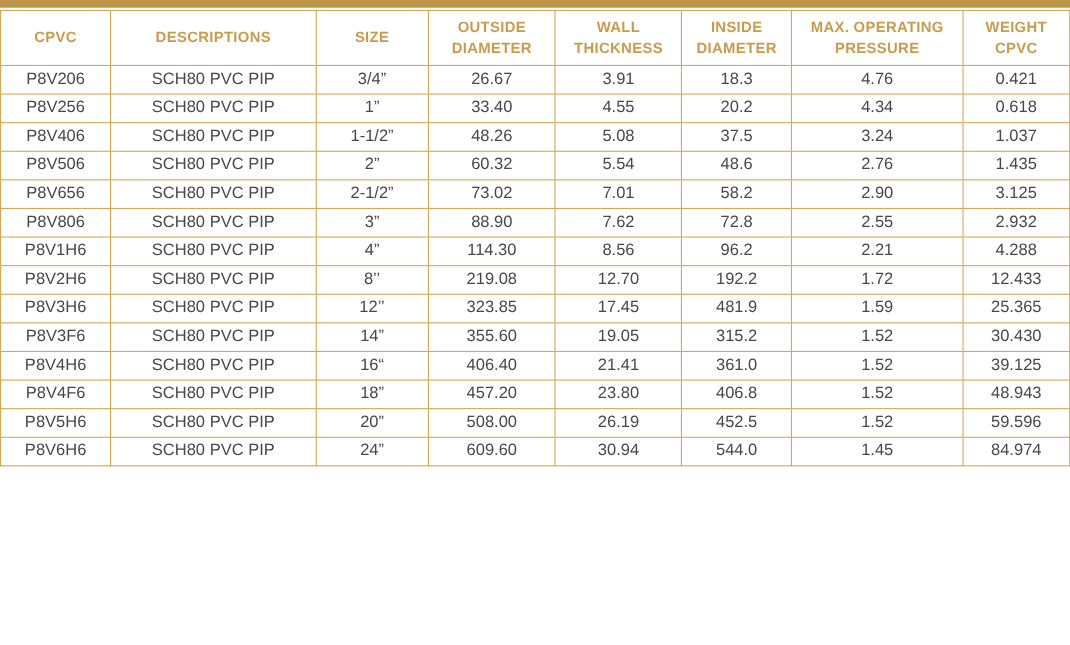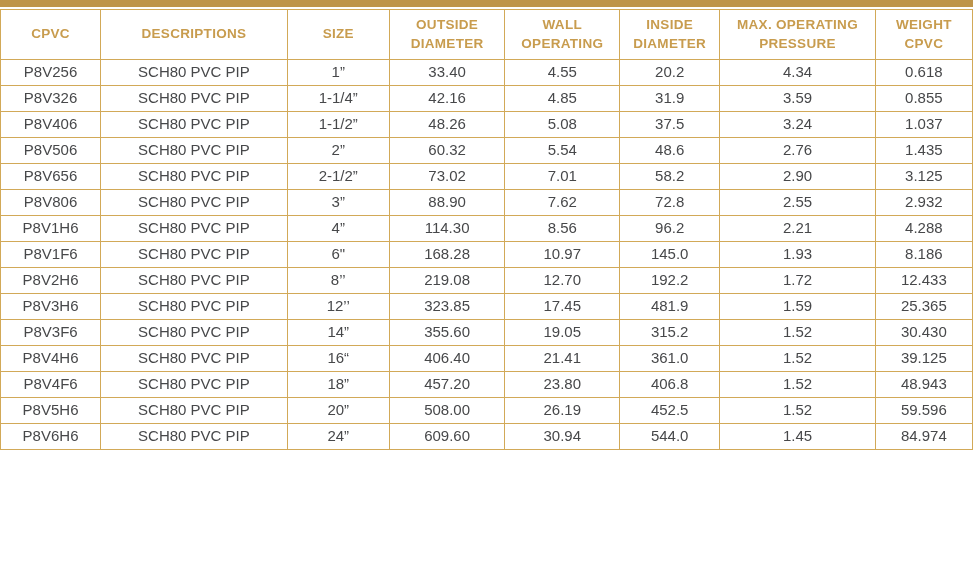--- a/index.html
+++ b/index.html
@@ -77,51 +77,51 @@
       <col class="c-weight">
     </colgroup>
     <thead>
       <tr>
         <th>CPVC</th>
         <th>DESCRIPTIONS</th>
         <th>SIZE</th>
         <th>OUTSIDE
 DIAMETER</th>
         <th>WALL
-OPERATING</th>
+THICKNESS</th>
         <th>INSIDE
 DIAMETER</th>
         <th>MAX. OPERATING
 PRESSURE</th>
         <th>WEIGHT
 CPVC</th>
       </tr>
     </thead>
     <tbody>
         <tr>
+          <td>P8V206</td>
+          <td>SCH80 PVC PIP</td>
+          <td>3/4”</td>
+          <td>26.67</td>
+          <td>3.91</td>
+          <td>18.3</td>
+          <td>4.76</td>
+          <td>0.421</td>
+        </tr>
+        <tr>
           <td>P8V256</td>
           <td>SCH80 PVC PIP</td>
           <td>1”</td>
           <td>33.40</td>
           <td>4.55</td>
           <td>20.2</td>
           <td>4.34</td>
           <td>0.618</td>
         </tr>
         <tr>
-          <td>P8V326</td>
-          <td>SCH80 PVC PIP</td>
-          <td>1-1/4”</td>
-          <td>42.16</td>
-          <td>4.85</td>
-          <td>31.9</td>
-          <td>3.59</td>
-          <td>0.855</td>
-        </tr>
-        <tr>
           <td>P8V406</td>
           <td>SCH80 PVC PIP</td>
           <td>1-1/2”</td>
           <td>48.26</td>
           <td>5.08</td>
           <td>37.5</td>
           <td>3.24</td>
           <td>1.037</td>
         </tr>
         <tr>
@@ -158,30 +158,20 @@
           <td>P8V1H6</td>
           <td>SCH80 PVC PIP</td>
           <td>4”</td>
           <td>114.30</td>
           <td>8.56</td>
           <td>96.2</td>
           <td>2.21</td>
           <td>4.288</td>
         </tr>
         <tr>
-          <td>P8V1F6</td>
-          <td>SCH80 PVC PIP</td>
-          <td>6"</td>
-          <td>168.28</td>
-          <td>10.97</td>
-          <td>145.0</td>
-          <td>1.93</td>
-          <td>8.186</td>
-        </tr>
-        <tr>
           <td>P8V2H6</td>
           <td>SCH80 PVC PIP</td>
           <td>8’’</td>
           <td>219.08</td>
           <td>12.70</td>
           <td>192.2</td>
           <td>1.72</td>
           <td>12.433</td>
         </tr>
         <tr>

